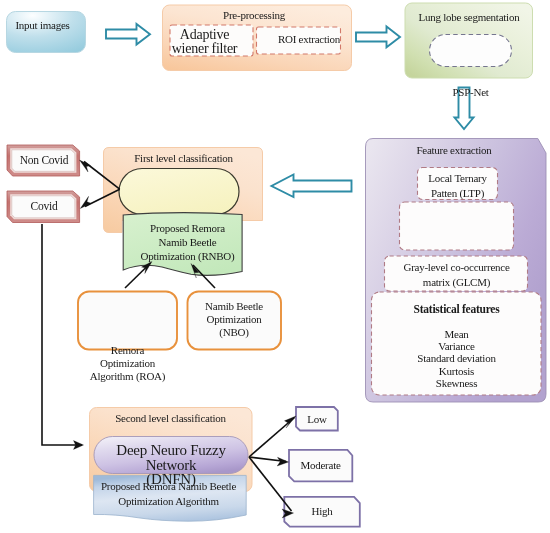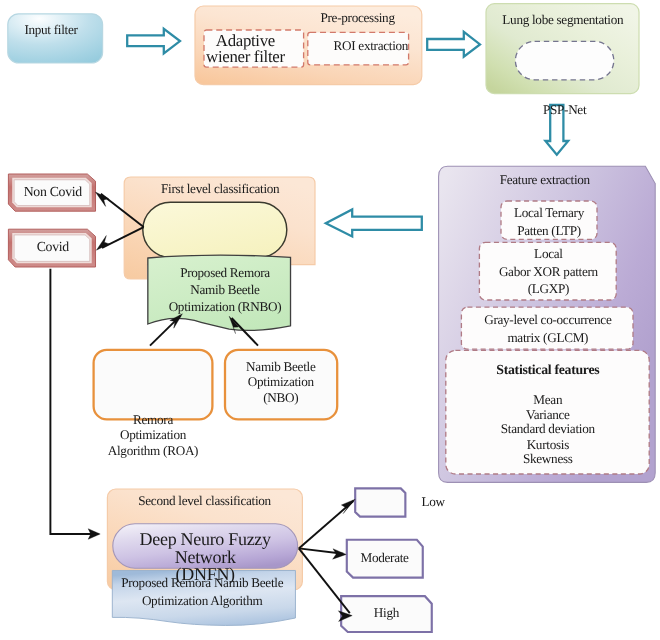--- a/index.html
+++ b/index.html
@@ -176,34 +176,31 @@
       <path d="M80.3 208.5 L91 203.3 L87 201.8 L88.6 196.3 Z"></path>
       <path d="M83.5 445 L73.5 440.6 L75.6 445 L73.5 449.4 Z"></path>
       <path d="M152 261.5 L141.5 267 L145.8 268 L144.8 273.5 Z"></path>
       <path d="M191 263.5 L198.8 272.5 L194.4 272.7 L196.3 278 Z"></path>
       <path d="M296 416 L284.5 420.8 L289 423.5 L286 428 Z"></path>
       <path d="M288.5 462 L277.5 457.3 L280.2 461.6 L277.2 466 Z"></path>
       <path d="M293.5 513 L282 509 L285.3 513.4 L282.2 517.9 Z"></path>
     </g>
   </svg>
 
-  <div class="lbl" style="left:8px;top:19px;width:69px;font-size:11px;">Input filter</div>
-  <div class="lbl" style="left:162px;top:9px;width:184px;font-size:11px;margin-left:44px;">Pre-processing</div>
+  <div class="lbl" style="left:8px;top:19px;width:69px;font-size:11px;">Input images</div>
+  <div class="lbl" style="left:162px;top:9px;width:184px;font-size:11px;">Pre-processing</div>
   <div class="lbl" style="left:170px;top:28px;width:69px;font-size:14px;line-height:13.5px;">Adaptive
 wiener filter</div>
   <div class="lbl" style="left:256px;top:33px;width:106px;font-size:11px;">ROI extraction</div>
   <div class="lbl" style="left:406px;top:11px;width:126px;font-size:11px;">Lung lobe segmentation</div>
   <div class="lbl" style="left:430px;top:44px;width:81px;font-size:11px;margin-top:42px;">PSP-Net</div>
 
   <div class="lbl" style="left:394px;top:144px;width:120px;font-size:11px;white-space:nowrap;">Feature extraction</div>
   <div class="lbl" style="left:417px;top:171px;width:81px;font-size:11px;line-height:14.5px;">Local Ternary
 Patten (LTP)</div>
-  <div class="lbl" style="left:400px;top:205px;width:114px;font-size:11px;line-height:14.5px;">Local
-Gabor XOR pattern
-(LGXP)</div>
   <div class="lbl" style="left:385px;top:260px;width:143px;font-size:11px;line-height:14.5px;">Gray-level co-occurrence
 matrix (GLCM)</div>
   <div class="lbl" style="left:372px;top:303px;width:169px;font-size:11.5px;font-weight:bold;">Statistical features</div>
   <div class="lbl" style="left:372px;top:328px;width:169px;font-size:11px;line-height:12.2px;">Mean
 Variance
 Standard deviation
 Kurtosis
 Skewness</div>
 
   <div class="lbl" style="left:104px;top:152px;width:159px;font-size:11px;">First level classification</div>
@@ -217,16 +214,16 @@
 Algorithm (ROA)</div>
   <div class="lbl" style="left:187px;top:300px;width:94px;font-size:11px;line-height:13.2px;">Namib Beetle
 Optimization
 (NBO)</div>
 
   <div class="lbl" style="left:90px;top:412px;width:161px;font-size:11px;text-align:center;">Second level classification</div>
   <div class="lbl" style="left:94px;top:443px;width:154px;font-size:15px;line-height:14.5px;">Deep Neuro Fuzzy Network
 (DNFN)</div>
   <div class="lbl" style="left:94px;top:479px;width:149px;font-size:11px;line-height:14.5px;">Proposed Remora Namib Beetle
 Optimization Algorithm</div>
-  <div class="lbl" style="left:296px;top:412.5px;width:42px;font-size:11px;padding-left:44px;">Low</div>
+  <div class="lbl" style="left:296px;top:412.5px;width:42px;font-size:11px;">Low</div>
   <div class="lbl" style="left:289px;top:459px;width:63px;font-size:11px;">Moderate</div>
   <div class="lbl" style="left:284px;top:505px;width:76px;font-size:11px;">High</div>
 </div>
 
 </body></html>

